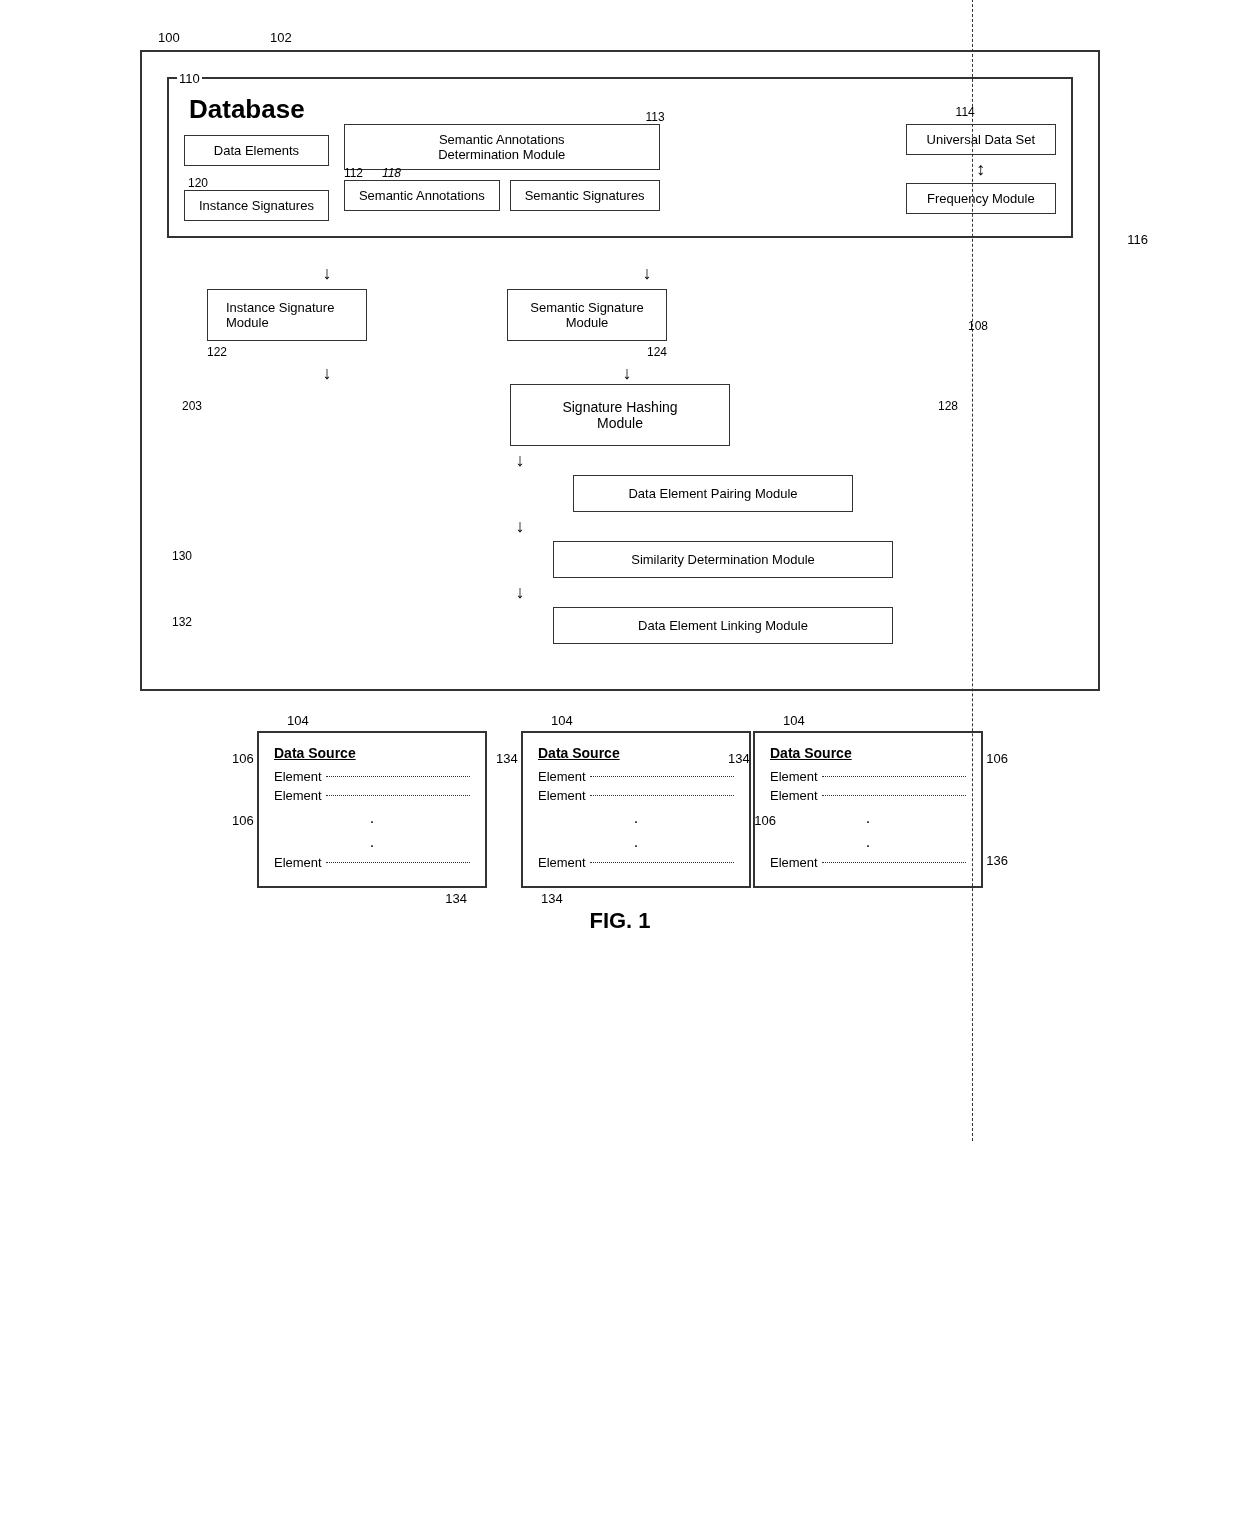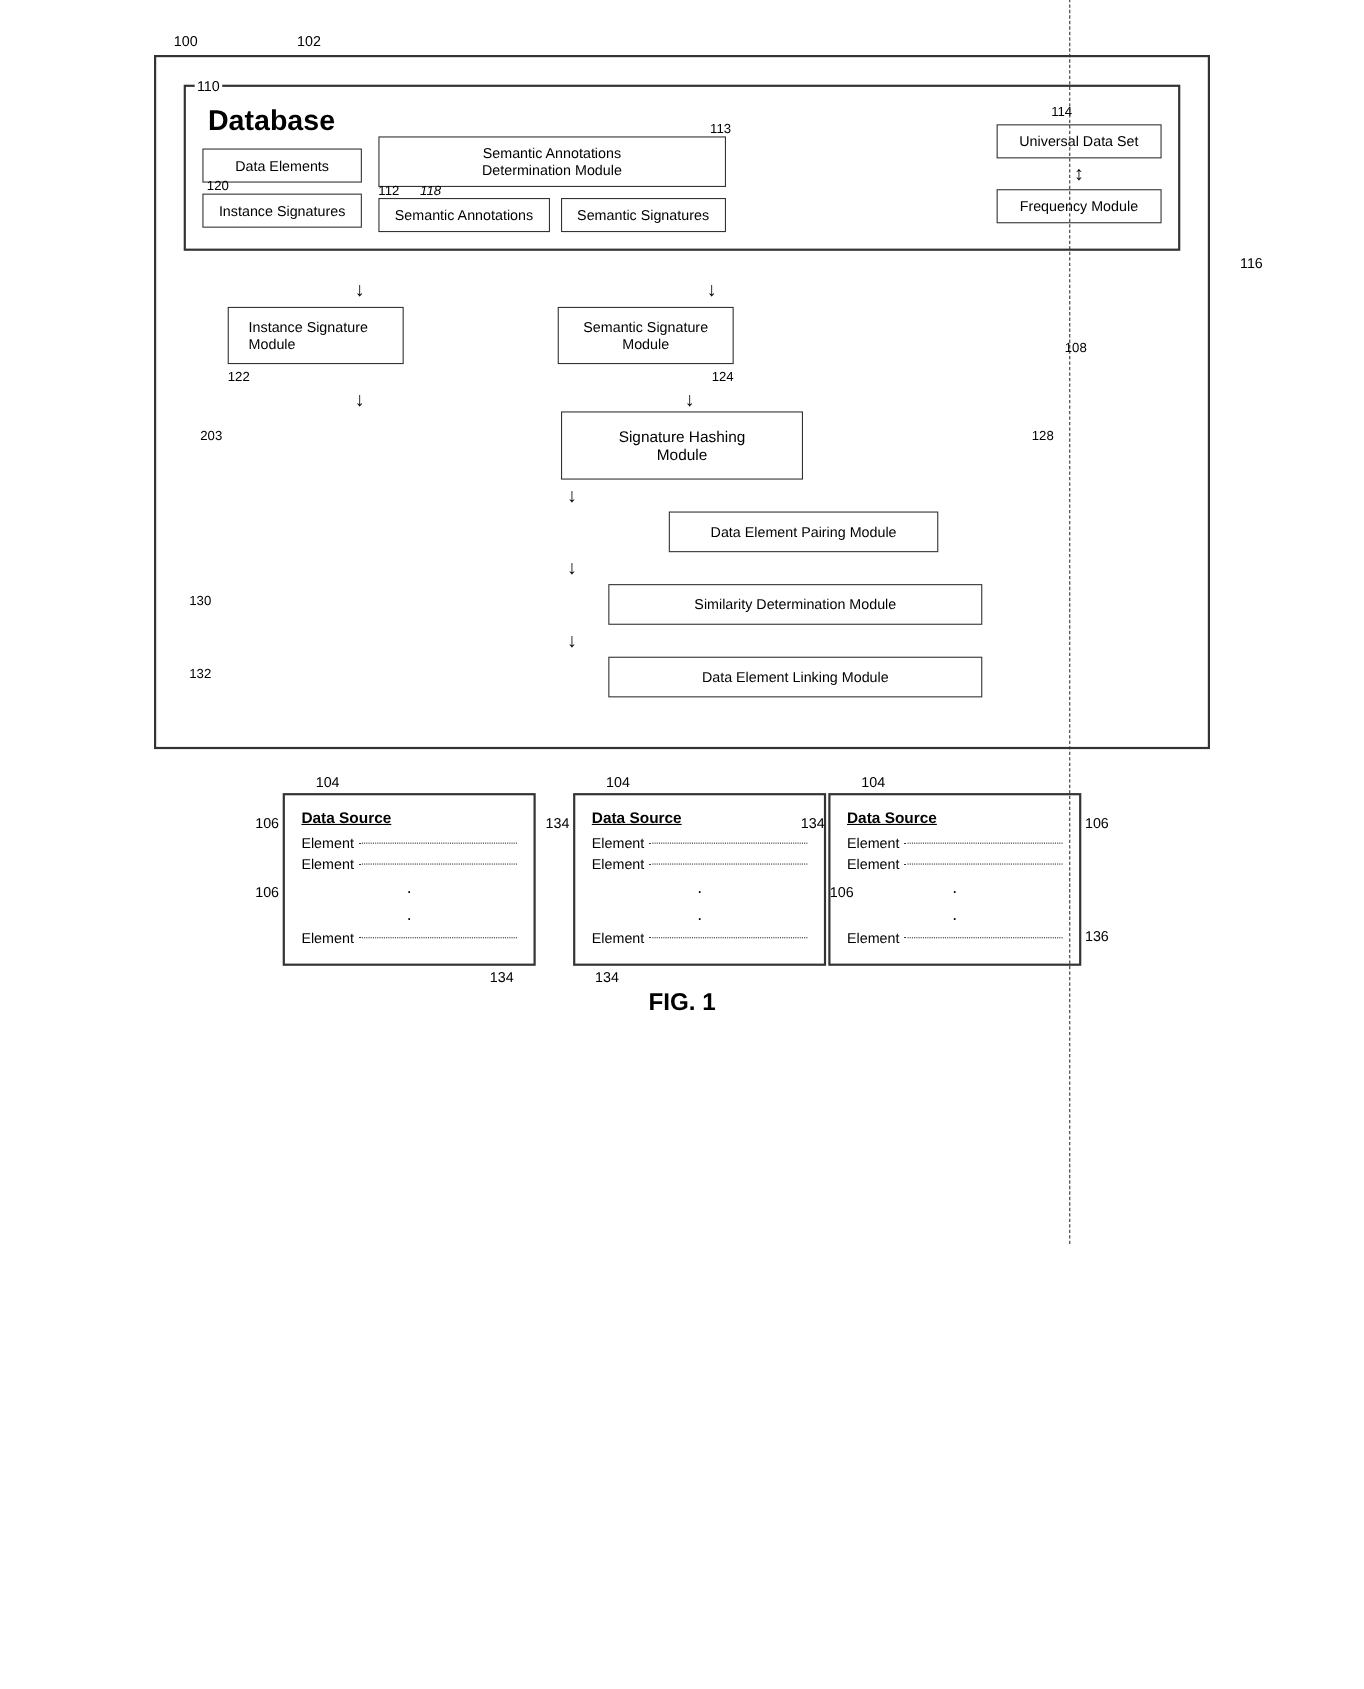--- a/index.html
+++ b/index.html
@@ -47,21 +47,21 @@
       <div style="border:2px solid #333; position:relative; padding:15px 15px 15px 15px; margin-bottom:25px;">
 
         <span style="position:absolute; top:-8px; left:8px; font-size:13px; background:#fff; padding:0 2px;">110</span>
 
         <div style="display:flex; align-items:flex-start; gap:15px;">
 
           <div style="display:flex; flex-direction:column; gap:10px; flex:0 0 auto;">
             <div style="font-size:26px; font-weight:bold; padding-left:5px;">Database</div>
             <div style="border:1.5px solid #333; padding:7px 14px; font-size:13px; text-align:center;">Data Elements</div>
 
-            <div style="position:relative;">
+            <div style="position:relative;margin-top:14px;">
               <span style="position:absolute; top:-14px; left:4px; font-size:12px;">120</span>
               <div style="border:1.5px solid #333; padding:7px 14px; font-size:13px; text-align:center;">Instance Signatures</div>
             </div>
           </div>
 
           <div style="display:flex; flex-direction:column; gap:10px; flex:0 0 auto; margin-top:30px;">
 
             <div style="position:relative;">
               <span style="position:absolute; top:-14px; right:-5px; font-size:12px;">113</span>
               <div style="border:1.5px solid #333; padding:7px 14px; font-size:13px; text-align:center;">Semantic Annotations<br>Determination Module</div>
@@ -72,21 +72,21 @@
                 <span style="position:absolute; top:-14px; left:0; font-size:12px;">112</span>
                 <span style="position:absolute; top:-14px; left:38px; font-size:12px;font-style:italic;">118</span>
                 <div style="border:1.5px solid #333; padding:7px 14px; font-size:13px; text-align:center;">Semantic Annotations</div>
               </div>
               <div style="border:1.5px solid #333; padding:7px 14px; font-size:13px; text-align:center;">Semantic Signatures</div>
             </div>
           </div>
 
           <div style="display:flex; flex-direction:column; gap:5px; flex:0 0 auto; margin-left:auto; align-items:center;">
 
-            <span style="font-size:12px; align-self:flex-start; margin-left:50px;">114</span>
+            <span style="font-size:12px; align-self:flex-start; margin-left:50px;margin-top:11px;">114</span>
             <div style="border:1.5px solid #333; padding:7px 20px; font-size:13px; text-align:center;">Universal Data Set</div>
 
             <div style="text-align:center; font-size:18px; line-height:1;">↕</div>
             <div style="border:1.5px solid #333; padding:7px 20px; font-size:13px; text-align:center;">Frequency Module</div>
           </div>
         </div>
       </div>
 
       <div style="display:flex; justify-content:flex-start; gap:120px; margin-bottom:5px; padding-left:80px;">
         <div style="text-align:center; width:160px; font-size:18px;">↓</div>
@@ -119,21 +119,21 @@
 
         <span style="position:absolute; left:15px; top:15px; font-size:12px;">203</span>
 
         <span style="position:absolute; right:115px; top:15px; font-size:12px;">128</span>
 
         <div style="border:1.5px solid #333; padding:14px 20px; font-size:14px; text-align:center; width:220px; margin:0 auto;">Signature Hashing<br>Module</div>
       </div>
 
       <div style="text-align:center; font-size:18px; margin:4px 0; padding-right:200px;">↓</div>
 
-      <div style="border:1.5px solid #333; padding:10px 20px; font-size:13px; text-align:center; width:245px; margin:0 auto; margin-right:220px;">Data Element Pairing Module</div>
+      <div style="border:1.5px solid #333; padding:10px 20px; font-size:13px; text-align:center; width:280px; margin:0 auto; margin-right:220px;">Data Element Pairing Module</div>
 
       <div style="text-align:center; font-size:18px; margin:4px 0; padding-right:200px;">↓</div>
 
       <div style="position:relative;">
         <span style="position:absolute; left:5px; top:8px; font-size:12px;">130</span>
         <div style="border:1.5px solid #333; padding:10px 20px; font-size:13px; text-align:center; width:340px; margin:0 auto; margin-right:180px;">Similarity Determination Module</div>
       </div>
 
       <div style="text-align:center; font-size:18px; margin:4px 0; padding-right:200px;">↓</div>
 

